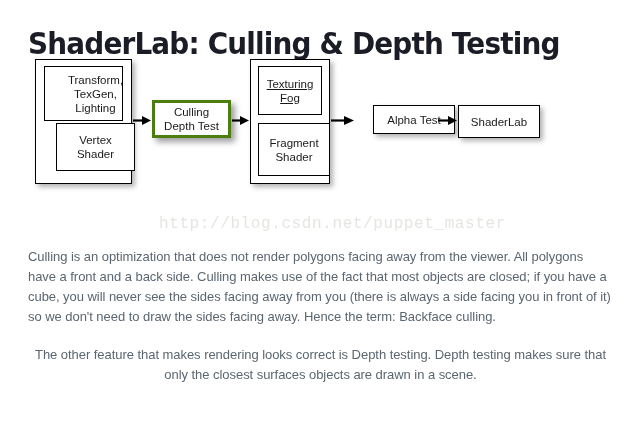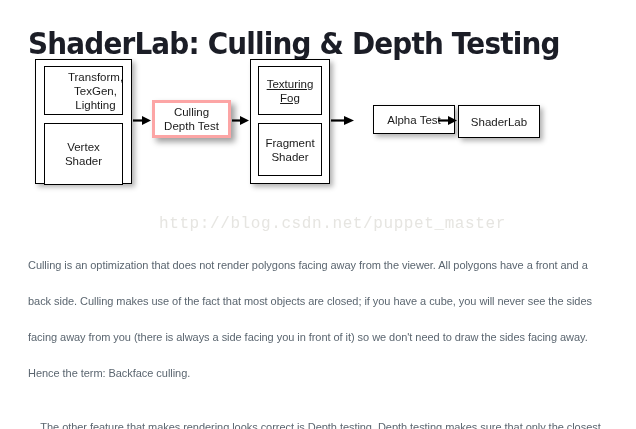--- a/index.html
+++ b/index.html
@@ -62,36 +62,36 @@
     background: #ffffff;
     border: 1px solid #000000;
     box-shadow: 3px 3px 5px rgba(0,0,0,0.30);
   }
 
   .node.shadowed {
     box-shadow: 3px 3px 5px rgba(0,0,0,0.30);
   }
 
   .node.emphasis {
-    border: 3px solid #fca5a5;
+    border: 3px solid #4d7c0f;
     box-shadow: 4px 4px 6px rgba(0,0,0,0.38);
   }
 
   
   #group-vertex  { left: 35px;  top: 7px;  width: 97px;  height: 125px; }
-  #node-transform{ left: 44px;  top: 14px; width: 79px;  height: 49px; padding-left: 24px; }
-  #node-vertex   { left: 44px;  top: 71px; width: 79px;  height: 62px; }
+  #node-transform{ left: 44px;  top: 14px; width: 79px;  height: 55px; padding-left: 24px; }
+  #node-vertex   { left: 56px;  top: 71px; width: 79px;  height: 48px; }
 
   
   #node-culling  { left: 152px; top: 48px; width: 79px;  height: 38px; }
 
   
   #group-fragment{ left: 250px; top: 7px;  width: 80px;  height: 125px; }
   #node-texturing{ left: 258px; top: 14px; width: 64px;  height: 49px; text-decoration: underline; }
-  #node-fragment { left: 258px; top: 71px; width: 64px;  height: 53px; }
+  #node-fragment { left: 258px; top: 71px; width: 72px;  height: 53px; }
 
   
   #node-alpha    { left: 373px; top: 53px; width: 82px;  height: 29px; }
   #node-blending { left: 458px; top: 53px; width: 82px;  height: 33px; }
 
   
   .arrow {
     position: absolute;
     height: 9px;
     display: block;
@@ -116,22 +116,22 @@
   
   .body-copy {
     position: absolute;
     left: 28px;
     top: 247px;
     width: 585px;
   }
   .body-copy p {
     margin: 0 0 18px 0;
     font-family: "Liberation Sans", sans-serif;
-    font-size: 11px;
-    line-height: 36px;
+    font-size: 13px;
+    line-height: 20px;
     color: #5b6670;
     letter-spacing: -0.05px;
   }
   .body-copy p:last-child { margin-bottom: 0; text-align: center; }
 </style>
 </head>
 <body>
 
 <h1 class="page-title">ShaderLab: Culling &amp; Depth Testing</h1>
 

